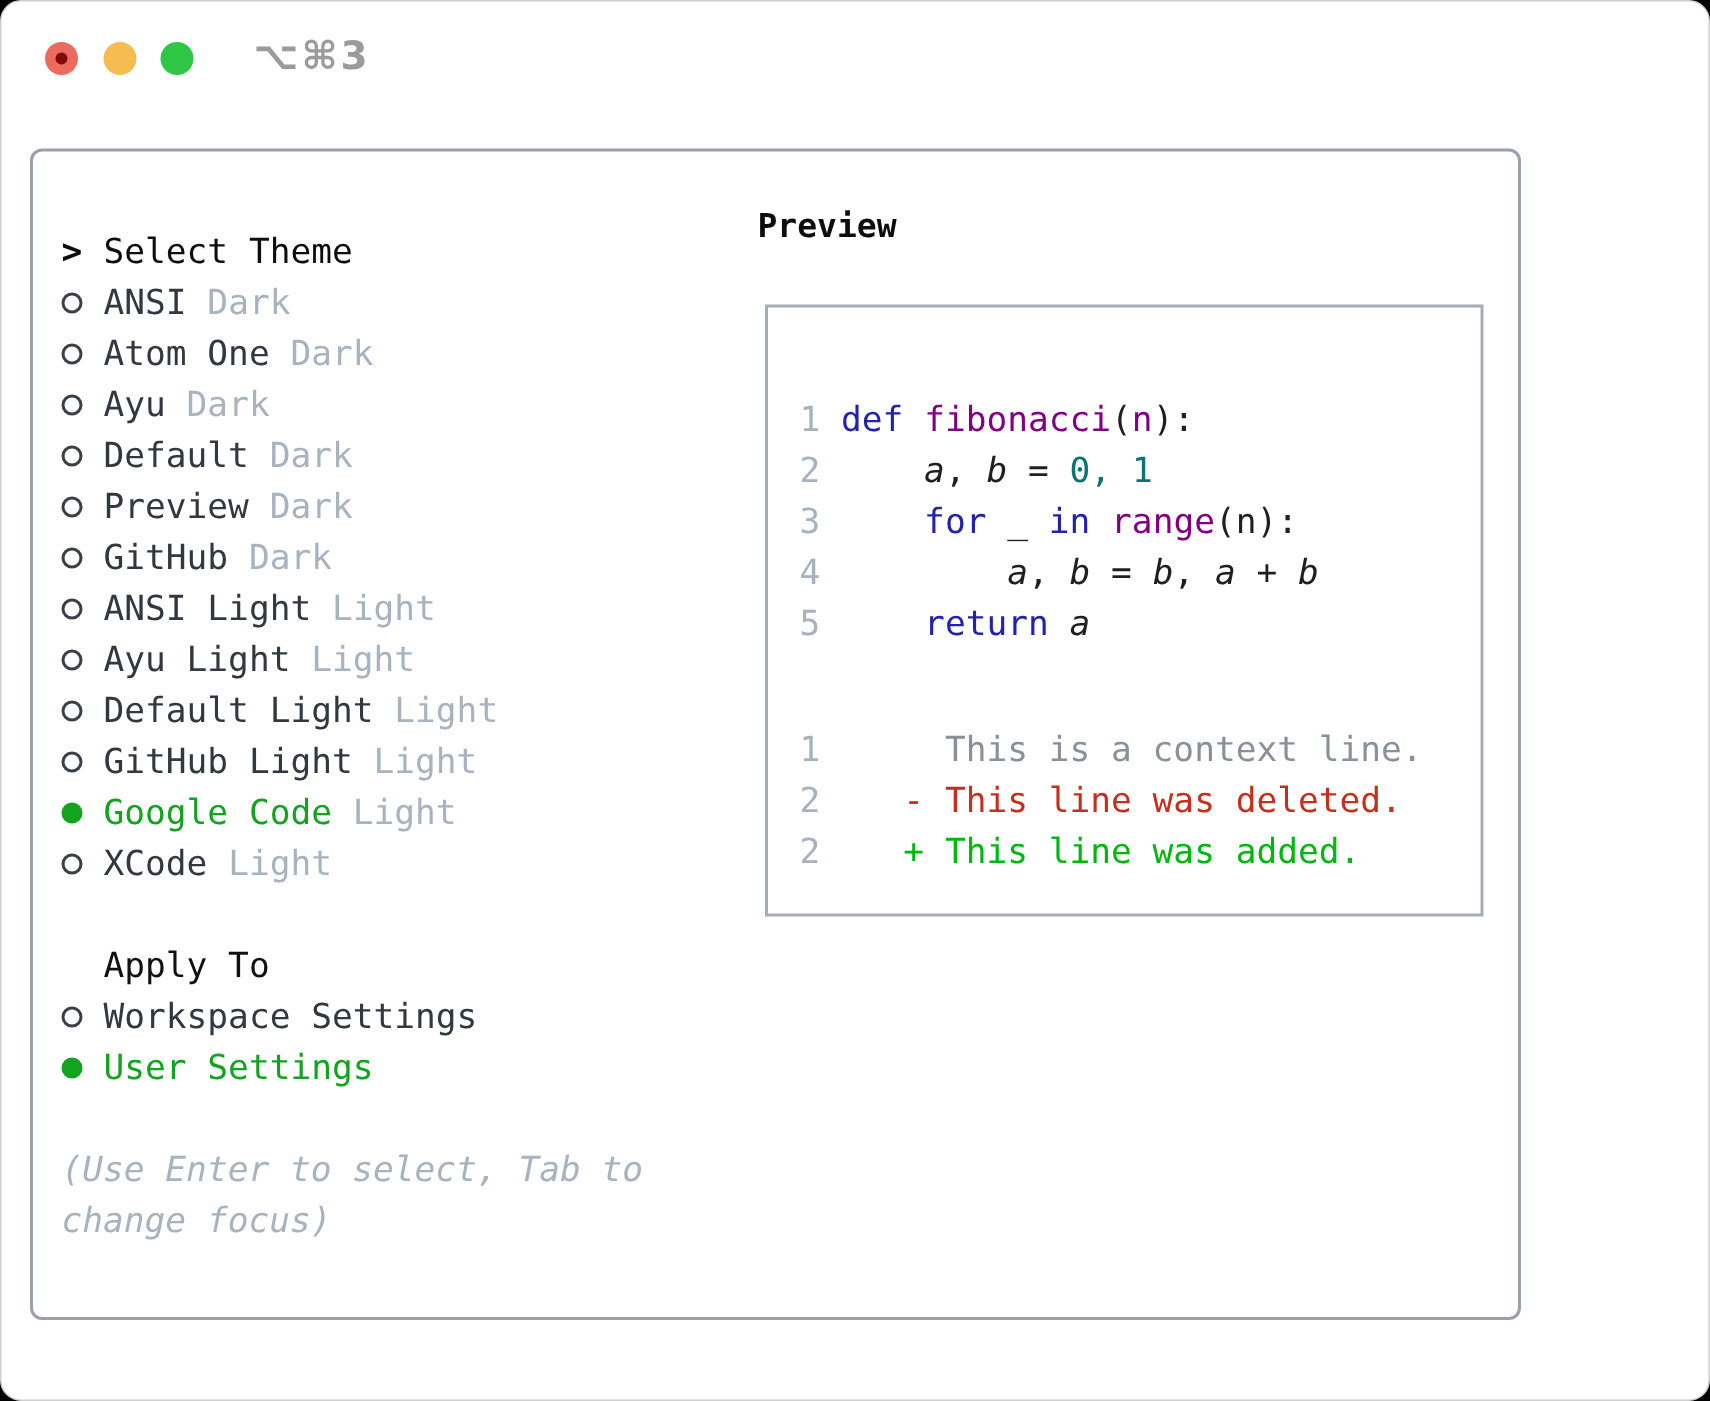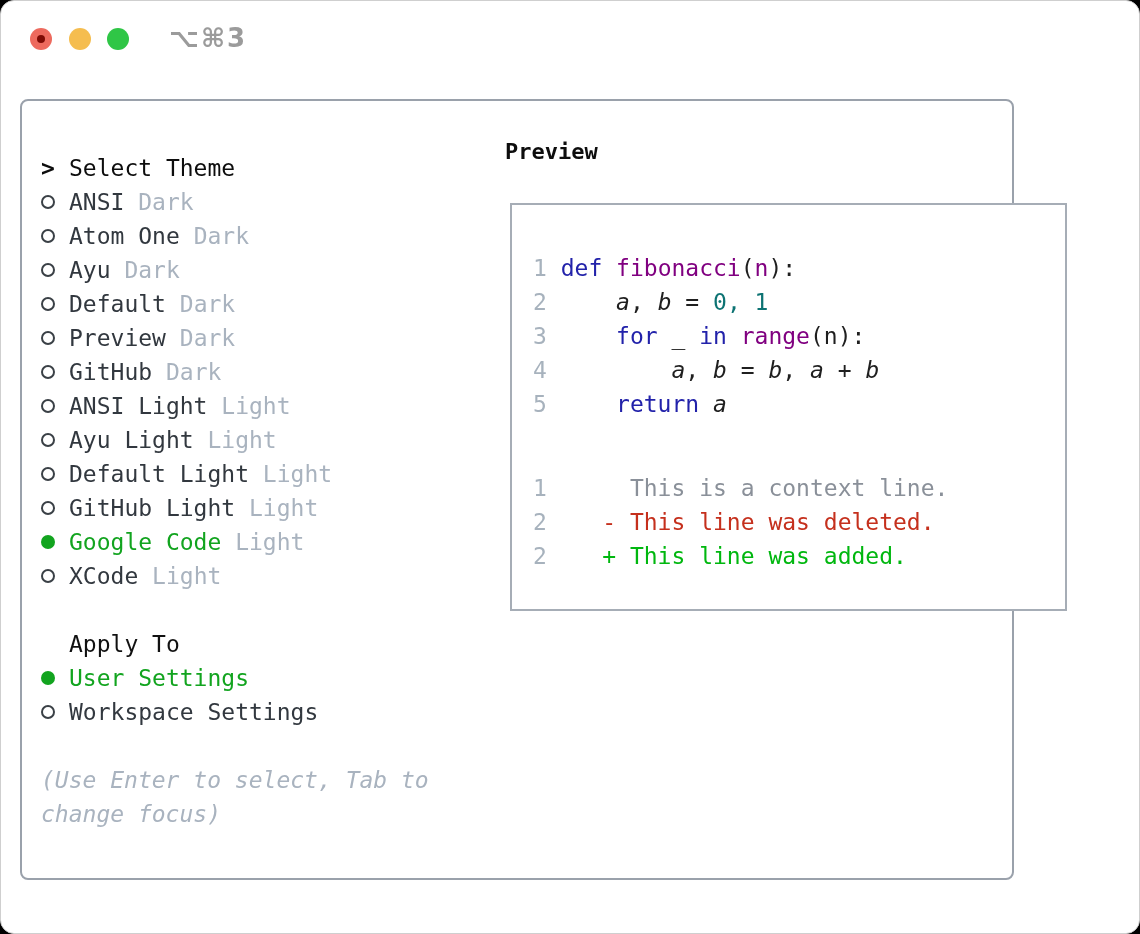--- a/index.html
+++ b/index.html
@@ -65,23 +65,23 @@
   .spacer{height:34px;}
   .hint{
     margin-top:0;color:var(--muted);line-height:34px;white-space:normal;width:396px;font-style:italic;
   }
   
   .preview-heading{
     position:absolute;left:483px;top:33px;height:34px;display:flex;align-items:center;
     font-size:22px;font-weight:bold;color:var(--heading);
   }
   .preview-box{
-    position:absolute;left:488px;top:102px;width:557px;height:408px;
+    position:absolute;left:488px;top:102px;width:479px;height:408px;
     border:2px solid var(--preview-border);background:#fff;
-    padding:46px 0 0 21px;overflow:hidden;font-size:23px;
+    padding:58px 0 0 21px;overflow:hidden;font-size:23px;
   }
   .pline{white-space:pre;line-height:34px;height:34px;}
   .line-no{display:inline-block;width:2ch;color:var(--line-number);}
   .diff-block{margin-top:50px;}
   .seg-plain{color:var(--syntax-plain);}
   .seg-kw{color:var(--syntax-keyword);}
   .seg-fn{color:var(--syntax-function);}
   .seg-num{color:var(--syntax-literal);}
   .seg-var{color:var(--syntax-plain);font-style:italic;}
   .seg-ctx{color:var(--diff-context);}
@@ -126,22 +126,22 @@
         </div>
 
       <div class="spacer"></div>
 
       <div class="row">
         <span class="marker-cell"></span>
         <span class="sub-heading">Apply To</span>
       </div>
 
       <div id="apply-list">
+          <div class="row"><span class="marker-cell"><span class="radio"></span></span><span class="item-name">Workspace Settings</span></div>
           <div class="row"><span class="marker-cell"><span class="radio on"></span></span><span class="item-name selected">User Settings</span></div>
-          <div class="row"><span class="marker-cell"><span class="radio"></span></span><span class="item-name">Workspace Settings</span></div>
         </div>
 
       <div class="spacer"></div>
 
       <div class="hint">(Use Enter to select, Tab to change focus)</div>
     </div>
 
     <div class="preview-heading">Preview</div>
 
     <div class="preview-box">

